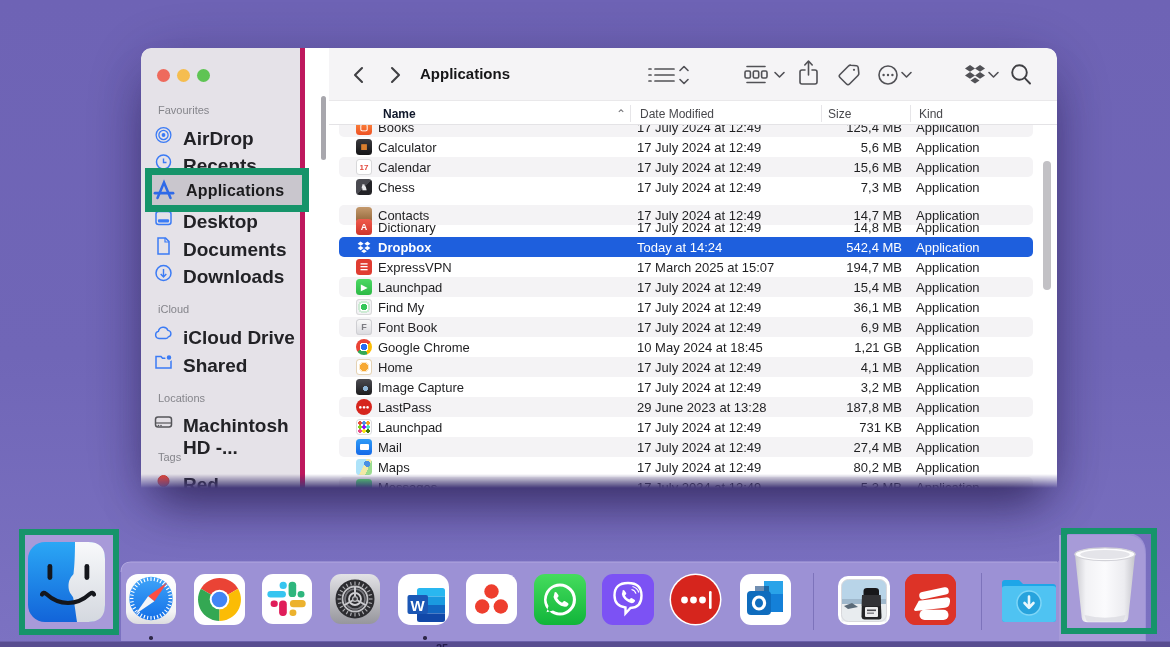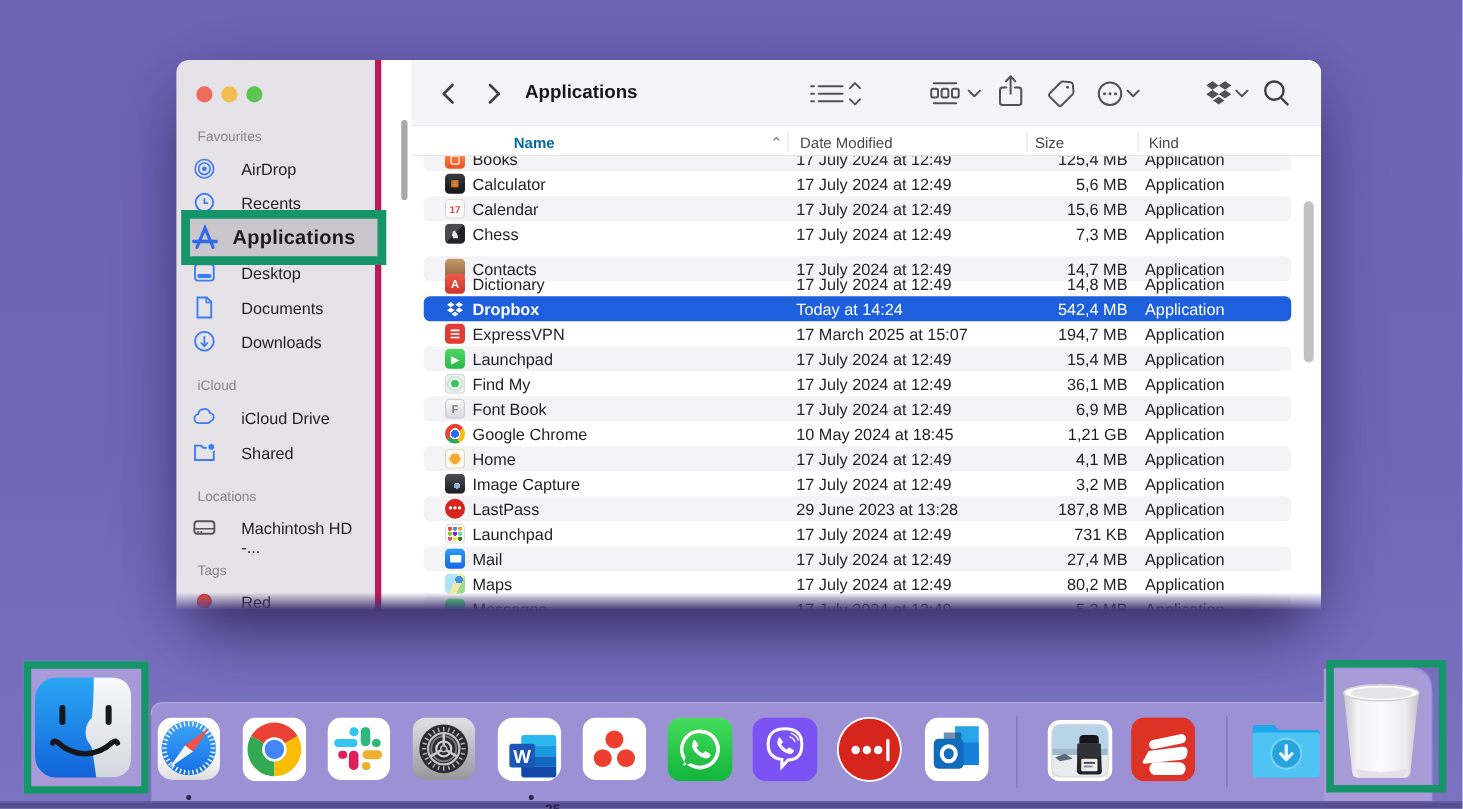--- a/index.html
+++ b/index.html
@@ -12,21 +12,21 @@
   #winshadow { left:160px; top:70px; width:878px; height:400px; border-radius:12px;
       box-shadow:0 28px 46px 6px rgba(27,17,62,0.55), 0 6px 55px 16px rgba(27,17,62,0.32); }
   #window { left:141px; top:48px; width:916px; height:441px;
       border-radius:10px 10px 0 0; overflow:hidden; background:#fff;
       -webkit-mask-image:linear-gradient(to bottom,#000 0,#000 426px,rgba(0,0,0,0) 440px);
       mask-image:linear-gradient(to bottom,#000 0,#000 426px,rgba(0,0,0,0) 440px); }
   #sidebar { left:0; top:0; width:164px; height:441px; background:#e5e2e8;
       border-right:5px solid #be185d; }
   .tl { width:13px; height:13px; border-radius:50%; top:21px; }
   .shead { font-size:11px; color:#85858b; left:17px; font-weight:400; }
-  .sitem { font-size:13px; color:#222226; left:52px; }
+  .sitem { font-size:19px; color:#222226; left:42px;font-weight:bold; }
   #appbox { left:4px; top:120px; width:164px; height:44px; background:#c9c6cd;
       border:7px solid #16946a; }
   #appbox .t { position:absolute; left:34px; top:7px; font-size:16px; font-weight:700; color:#1b1b1d; letter-spacing:0.2px;}
   #sscroll { left:180px; top:48px; width:5px; height:64px; border-radius:3px; background:#a8a7ad; }
 
   
   #toolbar { left:188px; top:0; width:728px; height:52px; background:#f5f4f6; }
   #toolbar .title { position:absolute; left:91px; top:17px; font-size:15px; font-weight:700; color:#161618; }
   .tbi { position:absolute; top:0; left:0; }
 
@@ -196,21 +196,21 @@
       <path d="M660,24.5 L664.5,29 L669,24.5" stroke-width="1.6"></path>
 
       <g stroke-width="1.9" stroke="#404044">
         <circle cx="690.5" cy="24.5" r="7.3"></circle>
         <path d="M695.8,30.2 L701,35.5"></path>
       </g>
     </svg>
   </div>
 
   <div class="abs" id="colhead">
-    <span style="left:54px;color:#0369a1;font-weight:700;margin-left:28px;">Name</span>
+    <span style="left:54px;color:#0f172a;font-weight:700;">Name</span>
     <span style="left:287px;color:#76767a;">⌃</span>
     <span style="left:311px;">Date Modified</span>
     <span style="left:499px;">Size</span>
     <span style="left:590px;">Kind</span>
     <div class="sep" style="left:301px;"></div>
     <div class="sep" style="left:492px;"></div>
     <div class="sep" style="left:581px;"></div>
   </div>
 
   <div class="abs" id="list">

